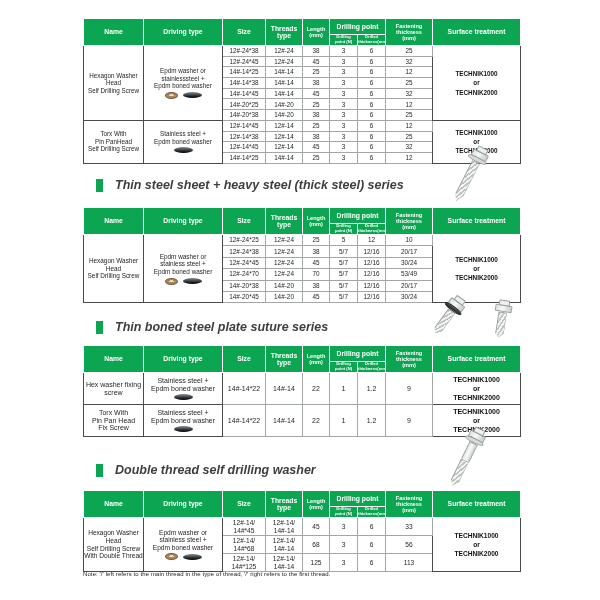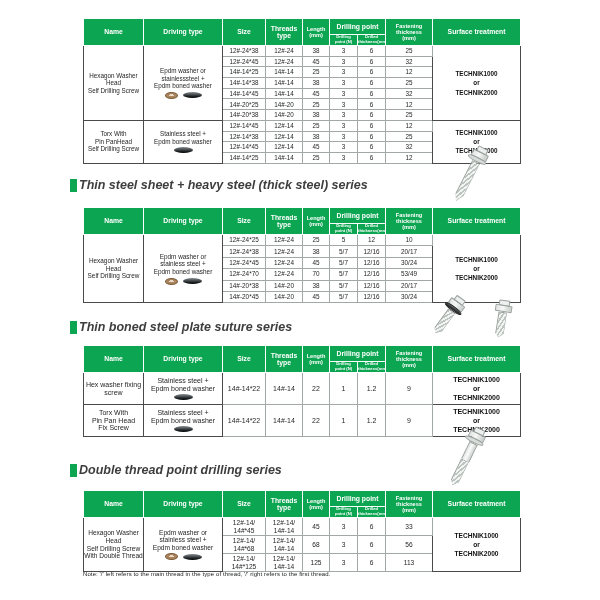--- a/index.html
+++ b/index.html
@@ -32,21 +32,21 @@
   .t1 td.surface,.t2 td.surface,.t3 td.surface,.t4 td.surface{line-height:9.2px;}
 
   
   .washers{margin-top:2px;display:flex;justify-content:center;align-items:center;gap:5px;}
   .washer{display:inline-block;border-radius:50%;}
   .washer.ring{width:11px;height:5px;border:1px solid #7a5c39;
     background:radial-gradient(ellipse at 50% 45%, #e9d9c6 0 28%, #aa845c 30% 100%);}
   .washer.dome{width:19px;height:6px;background:linear-gradient(#868d91,#202427 70%,#000);}
 
   
-  .sec-title{position:absolute;left:70px;display:flex;align-items:center;gap:2px;}
+  .sec-title{position:absolute;left:96px;display:flex;align-items:center;gap:12px;}
   .bullet{width:7px;height:13px;background:#0CA551;flex:0 0 auto;}
   .sec-title .txt{font-style:italic;font-weight:bold;font-size:12.5px;color:#3e3e3e;white-space:nowrap;}
   #title2{top:178px}#title3{top:320px}#title4{top:463px}
 
   
   .note{position:absolute;left:83px;top:571px;font-size:6px;color:#222;letter-spacing:0.1px;}
 
   
   .screw{position:absolute;}
   .s-rot{transform-origin:50% 8%;width:20px;}
@@ -369,21 +369,21 @@
             <td class="c-drill_th">1.2</td>
             <td class="c-fastening">9</td>
             <td class="merge surface" rowspan="1">TECHNIK1000<br>or<br>TECHNIK2000</td>
           </tr>
         </tbody>
       </table>
     </div>
 
   <div class="sec-title" id="title4">
     <span class="bullet"></span>
-    <span class="txt">Double thread point drilling  series</span>
+    <span class="txt">Double thread self drilling  washer</span>
   </div>
   <div class="tbl t4" id="t4">
       <table class="spec">
         <colgroup>
           <col style="width: 60px;">
           <col style="width: 79px;">
           <col style="width: 43px;">
           <col style="width: 37px;">
           <col style="width: 27px;">
           <col style="width: 28px;">

